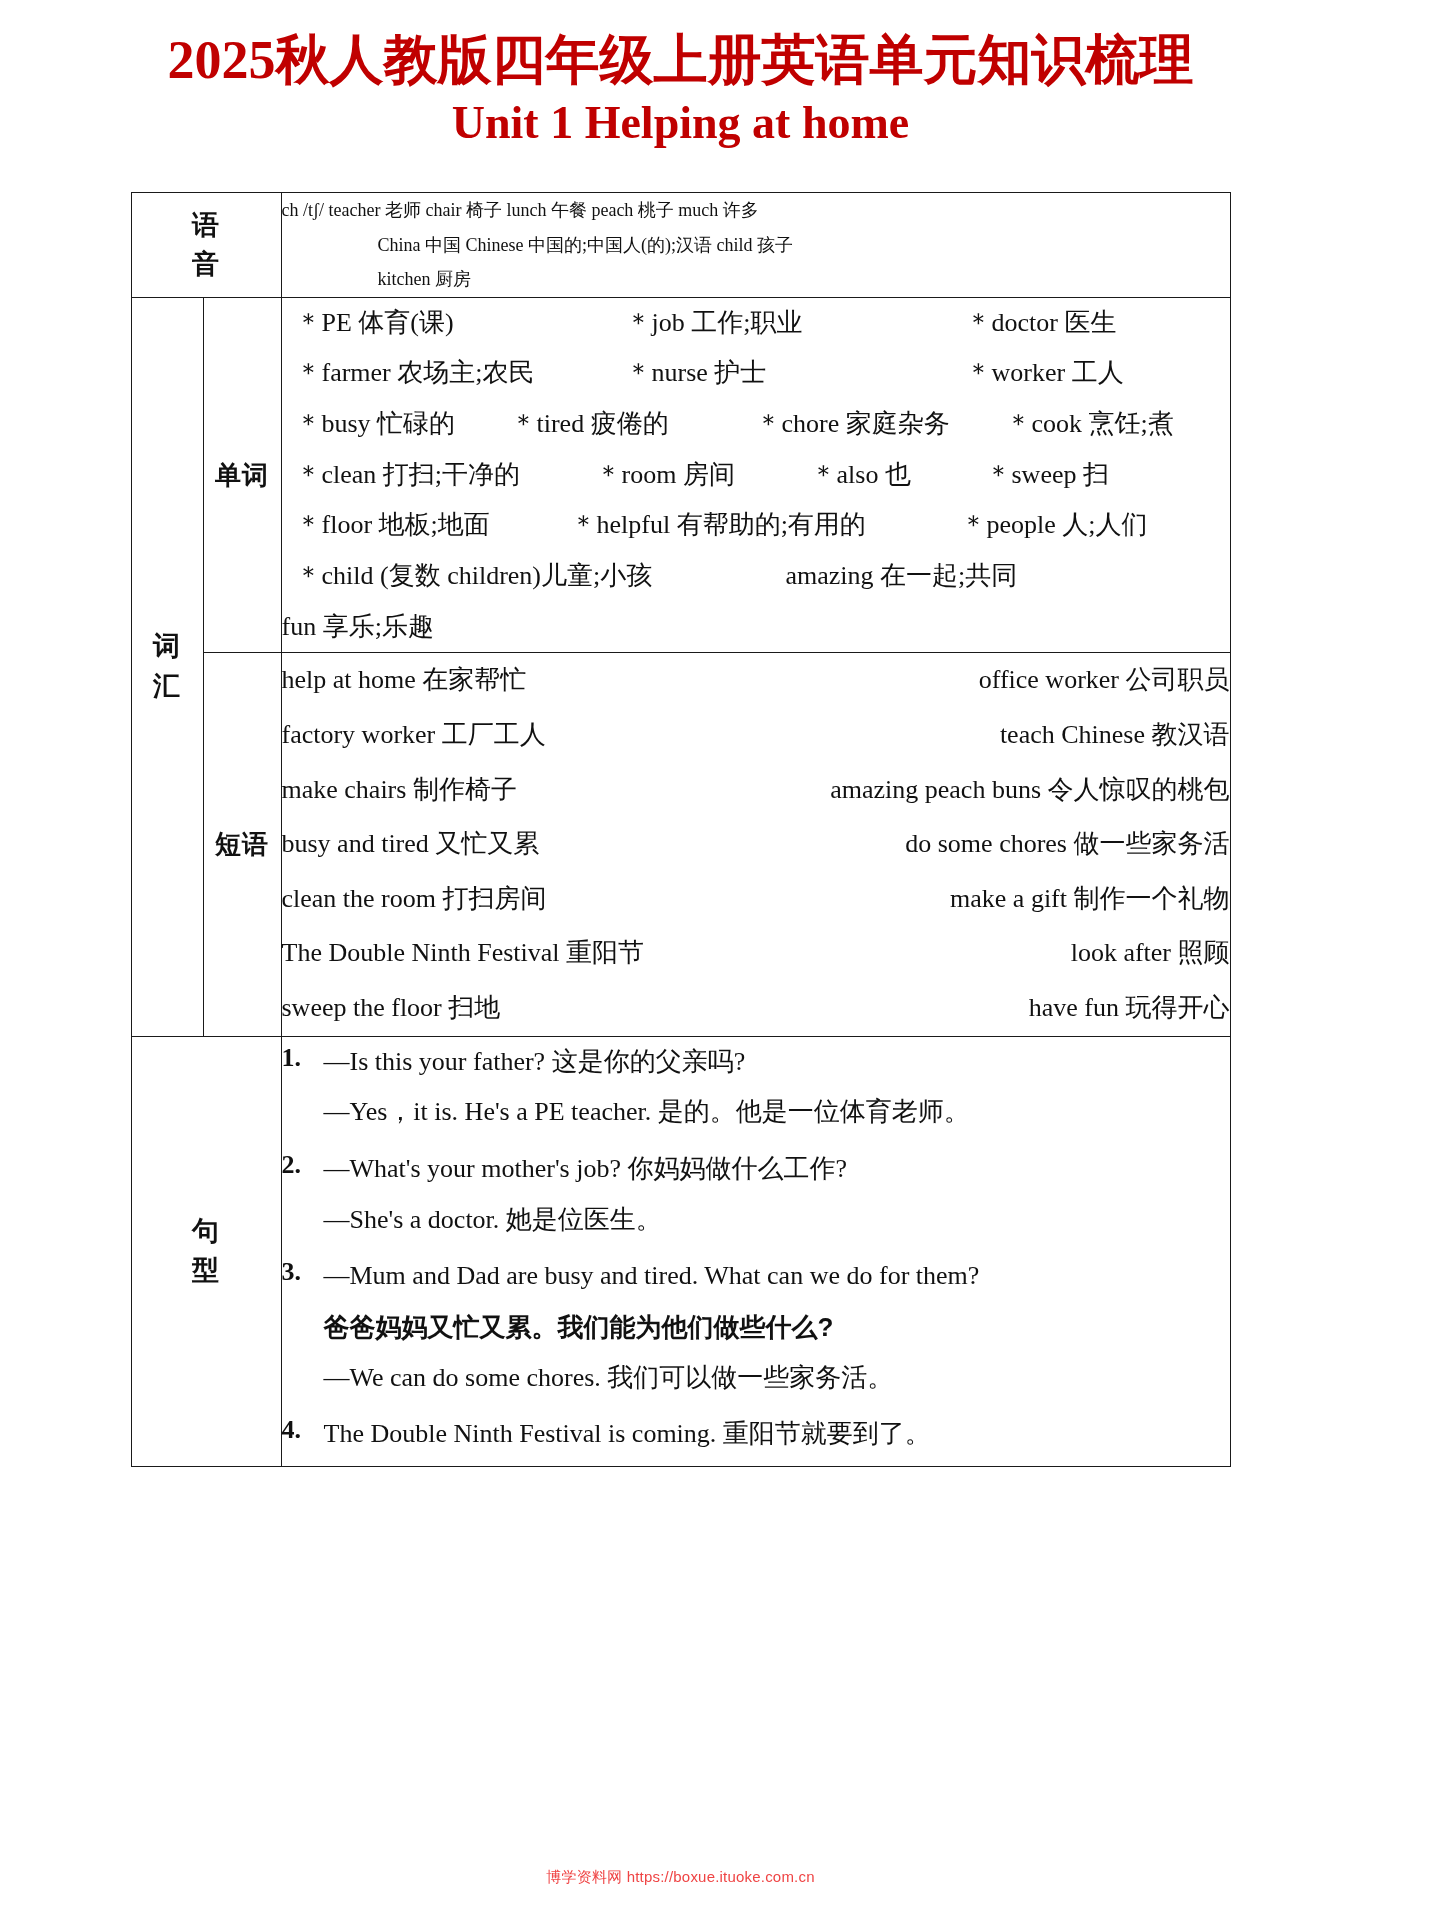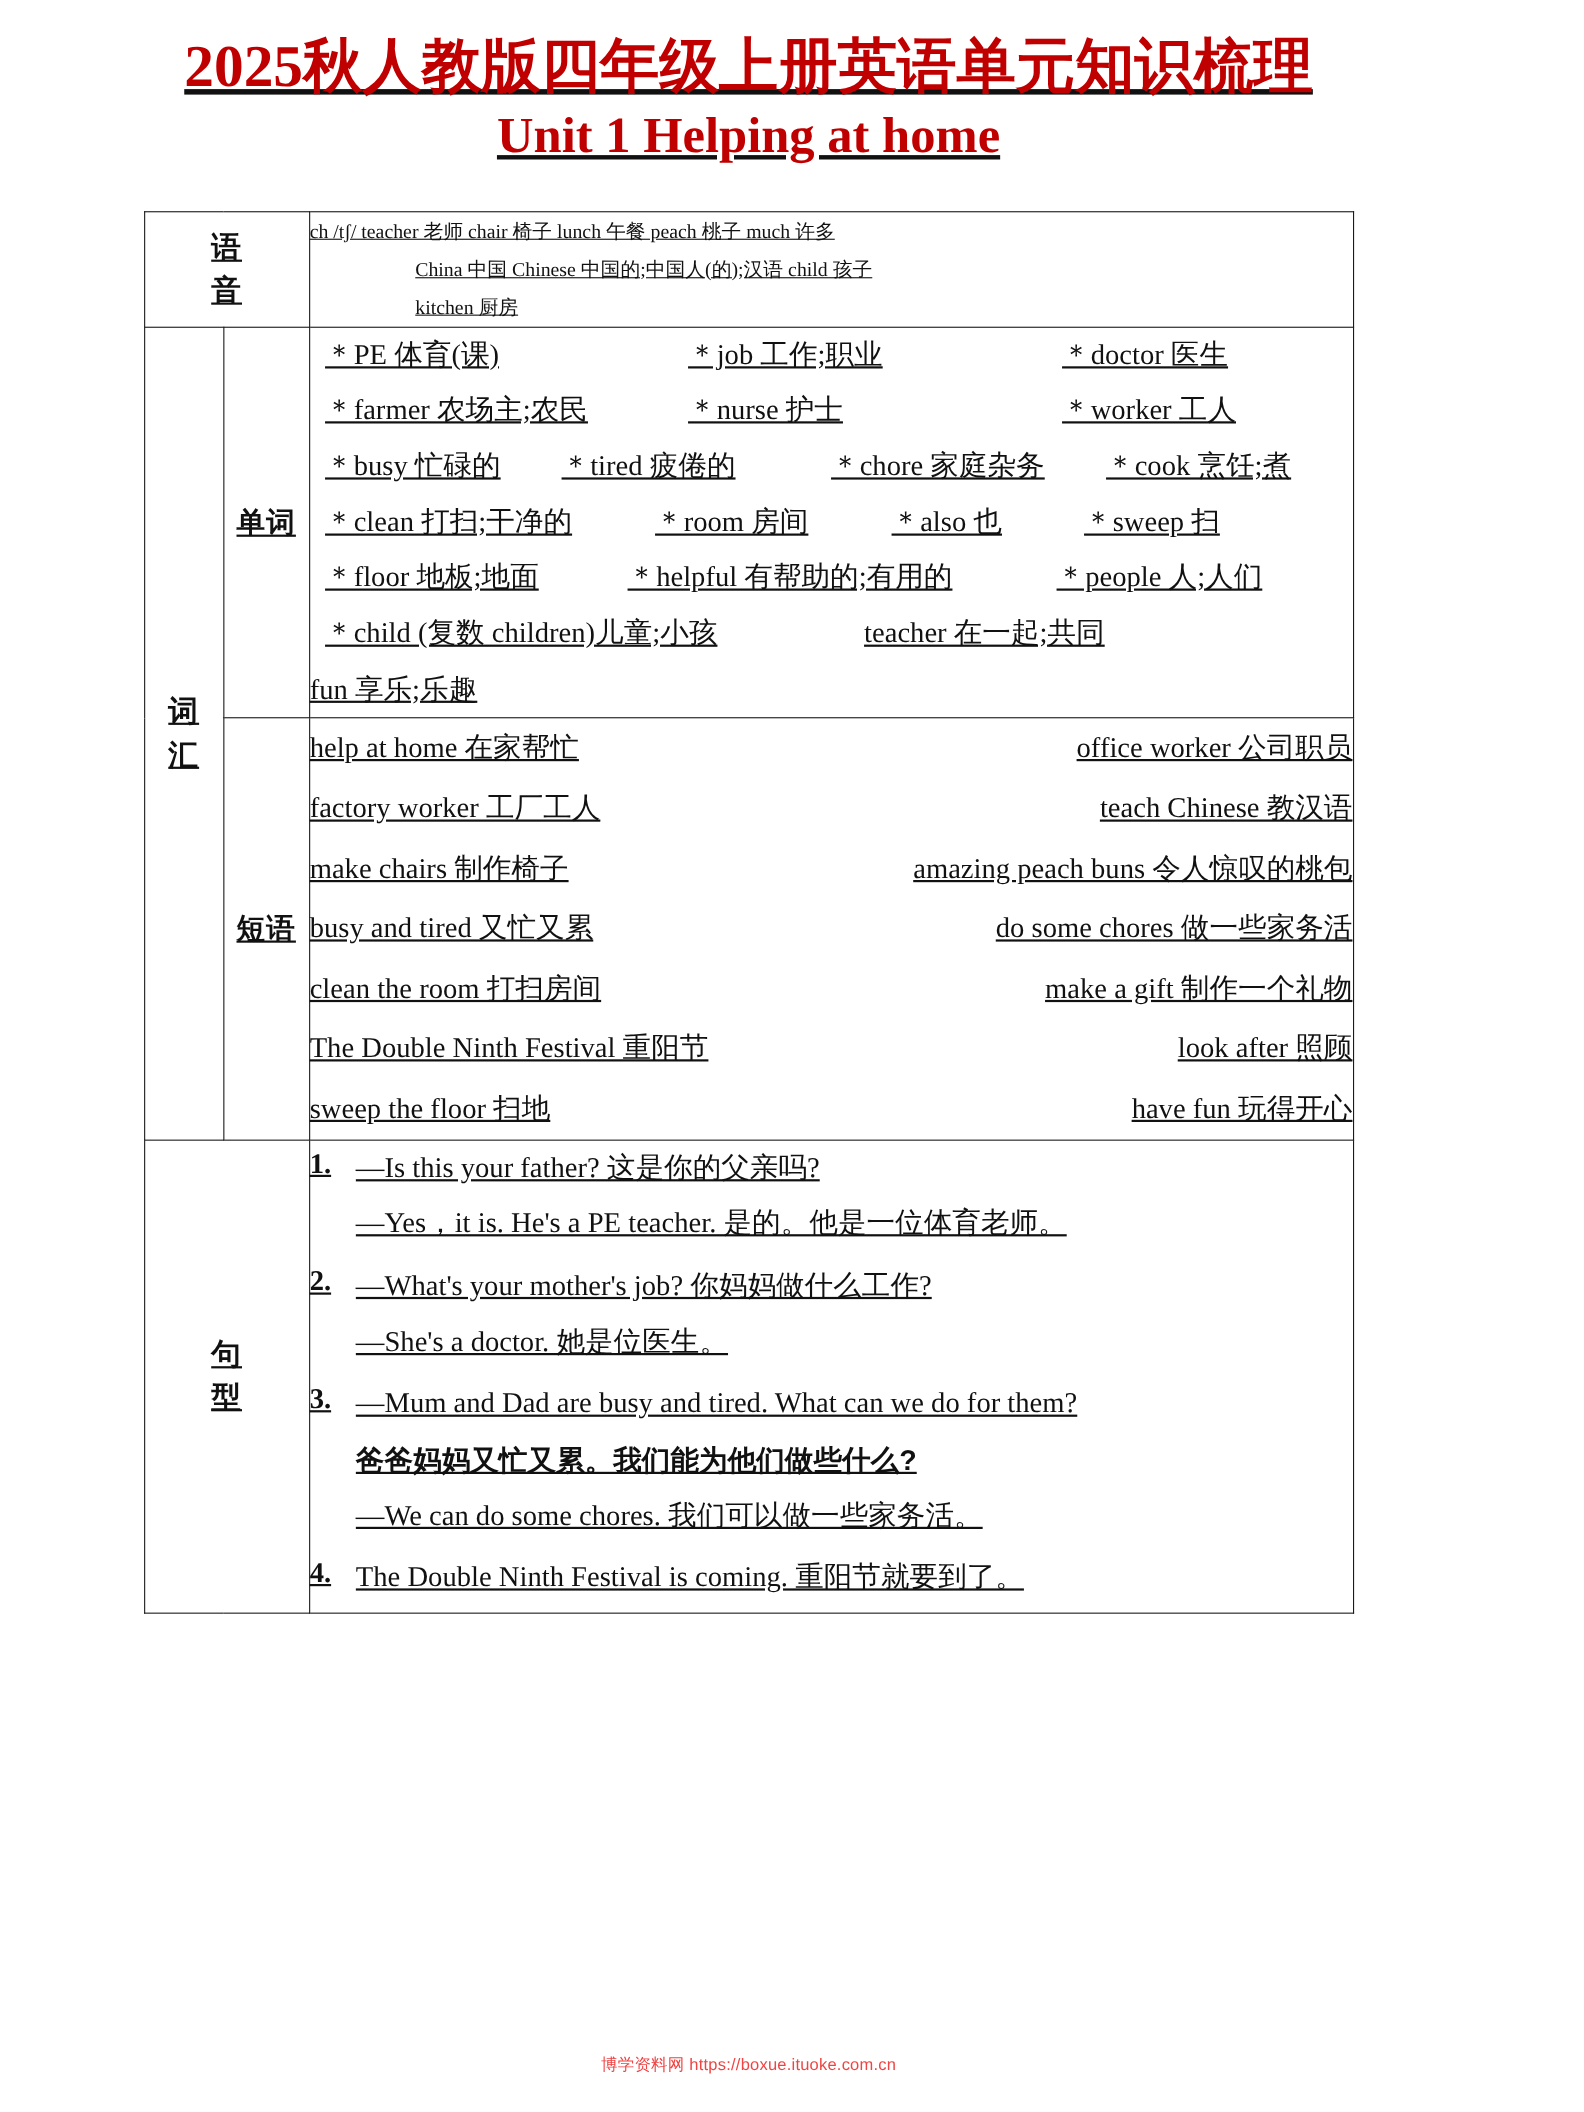--- a/index.html
+++ b/index.html
@@ -13,21 +13,20 @@
     font-family: "Liberation Serif", "DejaVu Serif", serif;
     color: #111111;
     position: relative;
   }
   .page {
     width: 1361px;
     min-height: 1920px;
     position: relative;
     box-sizing: border-box;
     padding: 0;
-    text-decoration: underline;
   }
 
   
   .title-block {
     text-align: center;
     padding-top: 30px;
   }
   .title-main {
     font-family: "Liberation Serif", "DejaVu Serif", serif;
     font-weight: bold;
@@ -224,21 +223,21 @@
               <span class="w" style="width:175px">＊also 也</span>
               <span class="w">＊sweep 扫</span>
             </div>
             <div class="wrow">
               <span class="w" style="width:275px;padding-left:14px">＊floor 地板;地面</span>
               <span class="w" style="width:390px">＊helpful 有帮助的;有用的</span>
               <span class="w">＊people 人;人们</span>
             </div>
             <div class="wrow">
               <span class="w" style="width:490px;padding-left:14px">＊child (复数 children)儿童;小孩</span>
-              <span class="w">teacher 在一起;共同</span>
+              <span class="w">amazing 在一起;共同</span>
             </div>
             <div class="wrow">
               <span class="w">fun 享乐;乐趣</span>
             </div>
           </td>
         </tr>
 
         <tr>
           <td class="sublabel">短语</td>
           <td class="content-cell">

